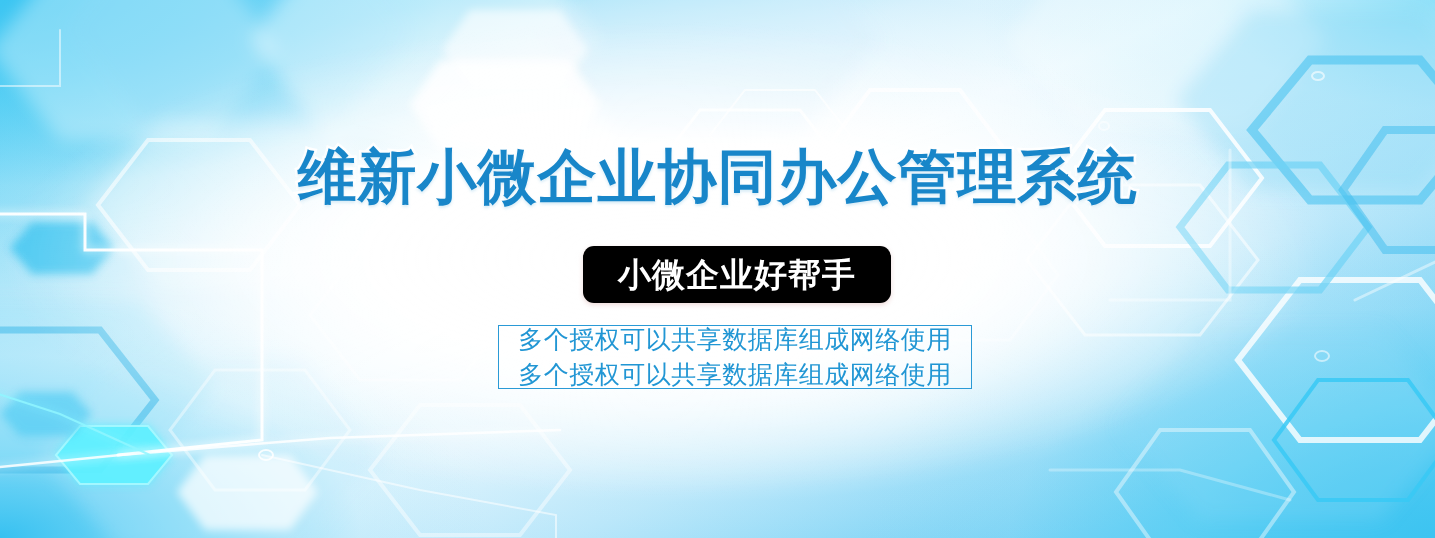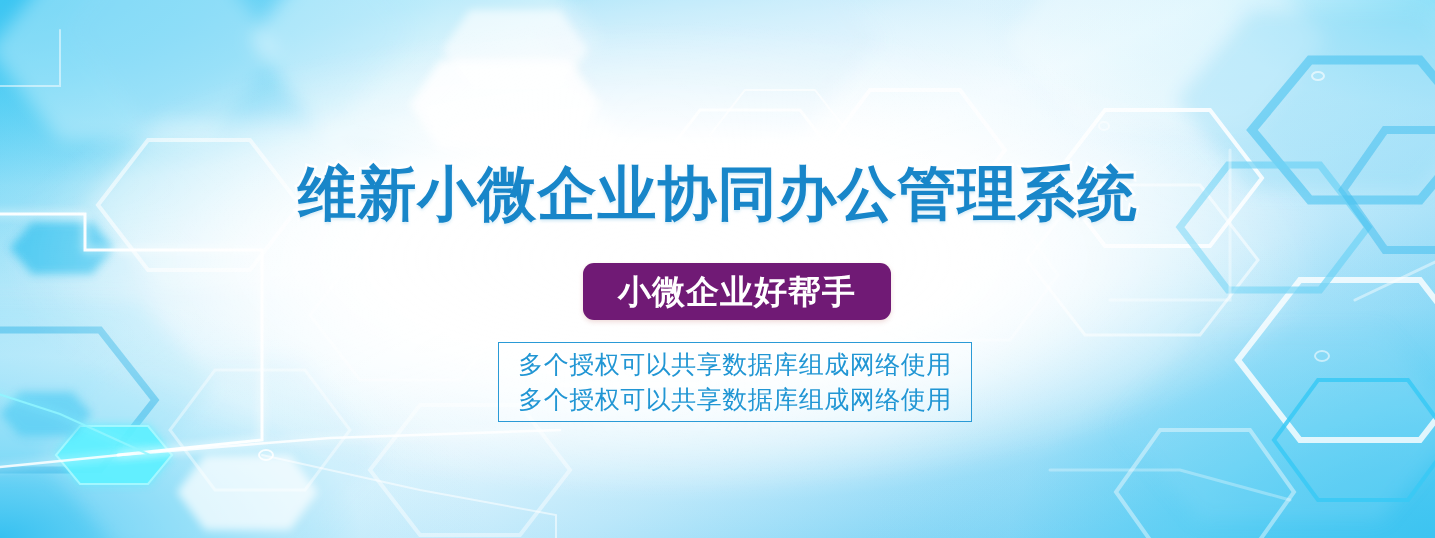--- a/index.html
+++ b/index.html
@@ -87,21 +87,20 @@
 
   .hex-svg {
     position: absolute;
     inset: 0;
   }
 
   
   .content {
     position: absolute;
     inset: 0;
-    margin-top: 17px;
   }
 
   .main-title {
     position: absolute;
     left: 0;
     right: 0;
     top: 142px;
     text-align: center;
     font-family: "DejaVu Sans", "Liberation Sans", sans-serif;
     font-weight: bold;
@@ -117,42 +116,42 @@
       0 2px 3px rgba(120,190,225,0.30);
   }
 
   .badge {
     position: absolute;
     left: 583px;
     top: 246px;
     width: 308px;
     height: 57px;
     border-radius: 11px;
-    background: #701a75;
+    background: #000000;
     box-shadow: 0 2px 5px rgba(180,90,85,0.22);
     display: flex;
     align-items: center;
     justify-content: center;
   }
   .badge-text {
     font-family: "DejaVu Sans", "Liberation Sans", sans-serif;
     font-weight: bold;
     font-size: 33px;
     line-height: 33px;
     letter-spacing: 1px;
     color: #ffffff;
     white-space: nowrap;
   }
 
   .feature-box {
     position: absolute;
     left: 498px;
     top: 325px;
     width: 474px;
-    height: 80px;
+    height: 64px;
     border: 1.5px solid #2a9ad6;
     background: rgba(255,255,255,0.22);
     box-sizing: border-box;
     display: flex;
     flex-direction: column;
     align-items: center;
     justify-content: center;
   }
   .feature-line {
     font-family: "DejaVu Sans", "Liberation Sans", sans-serif;

